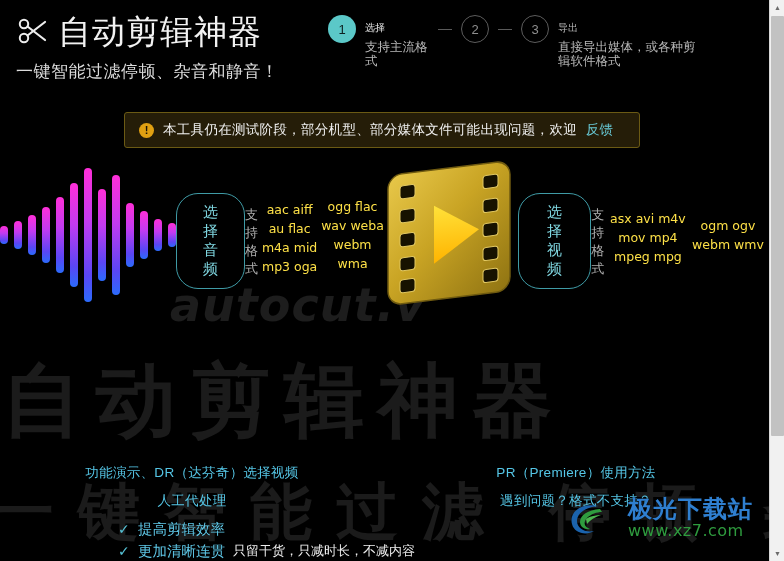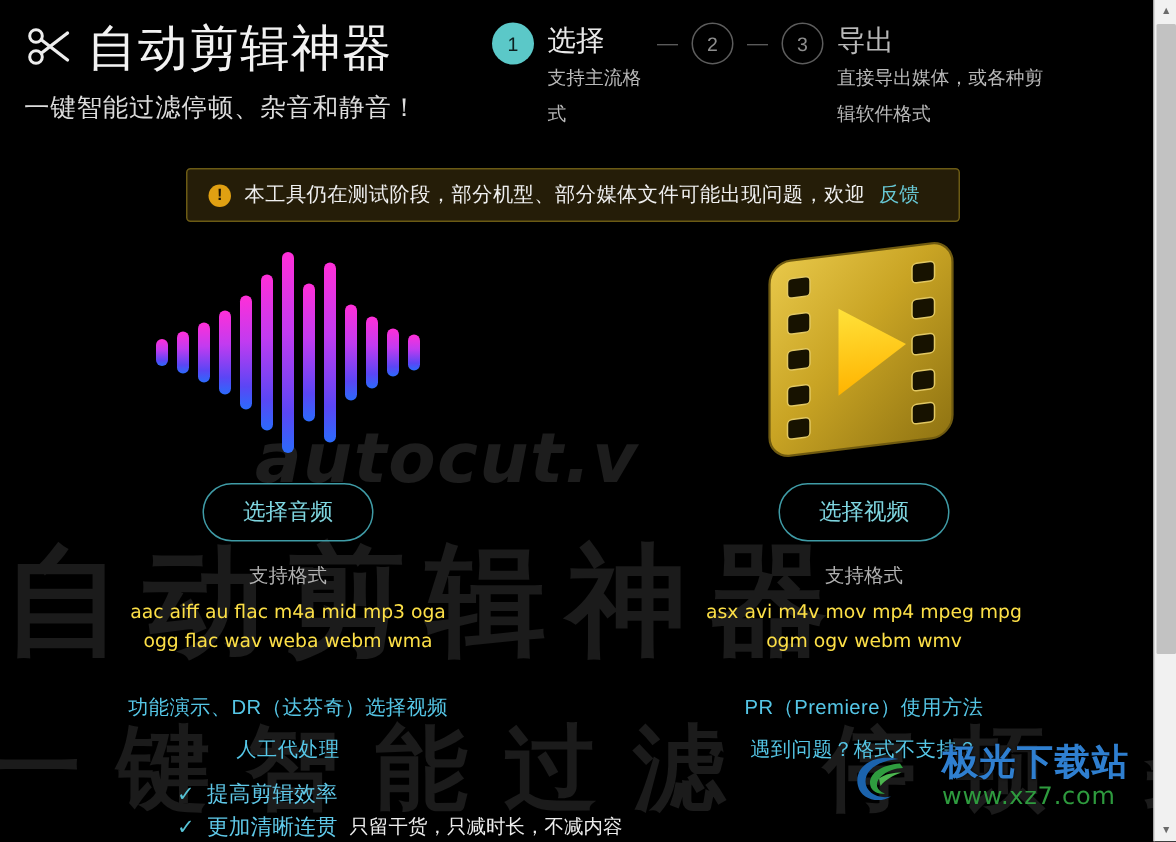--- a/index.html
+++ b/index.html
@@ -59,24 +59,24 @@
   .steps { position: absolute; left: 328px; top: 14px; display: flex; align-items: flex-start; }
   .step { display: flex; align-items: flex-start; }
   .circle {
     width: 28px; height: 28px; border-radius: 50%;
     display: flex; align-items: center; justify-content: center;
     font-size: 13px; flex: none; margin-top: 1px;
   }
   .circle.active { background: #5bc8c8; color: #0d2020; }
   .circle.idle   { border: 1px solid #5d5d5d; color: #8e8e8e; box-sizing: border-box; }
   .step-text { margin-left: 9px; }
-  .step-label { font-size: 19px; color: #e9e9e9; line-height: 28px; }
+  .step-label { font-size: 10px; color: #e9e9e9; line-height: 28px; }
   .step-label.dim { color: #b9b9b9; }
   .step-desc {
-    font-size: 12.5px; color: #b9b9b9; line-height: 24px; margin-top: -2px;
+    font-size: 12.5px; color: #b9b9b9; line-height: 14px; margin-top: -2px;
   }
   .s1 .step-desc { width: 64px; }
   .s2 .step-desc { width: 72px; }
   .s3 .step-desc { width: 140px; }
   .dash {
     color: #5a5a5a; font-size: 14px; margin: 0 9px; line-height: 28px;
   }
 
   
   .banner {
@@ -95,21 +95,21 @@
     flex: none; margin-right: 9px; line-height: 1;
   }
   .banner .btxt { font-size: 13.5px; color: #efefef; letter-spacing: .3px; }
   .banner .blink { font-size: 13.5px; color: #68c9d6; margin-left: 9px; cursor: pointer; }
 
   
   .cols {
     position: absolute; left: 0; top: 160px; width: 769px;
     display: flex;
   }
-  .col { width: 384px; display: flex; flex-direction: column; align-items: center; }
+  .col { width: 384px; display: flex; align-items: center; }
 
   
   .wave {
     height: 150px; display: flex; align-items: center; gap: 6px;
   }
   .bar {
     width: 8px; border-radius: 5px;
     background: linear-gradient(to bottom, #ff2fd8 0%, #c23bf0 40%, #5a46f5 80%, #2b6bfb 100%);
   }
 

